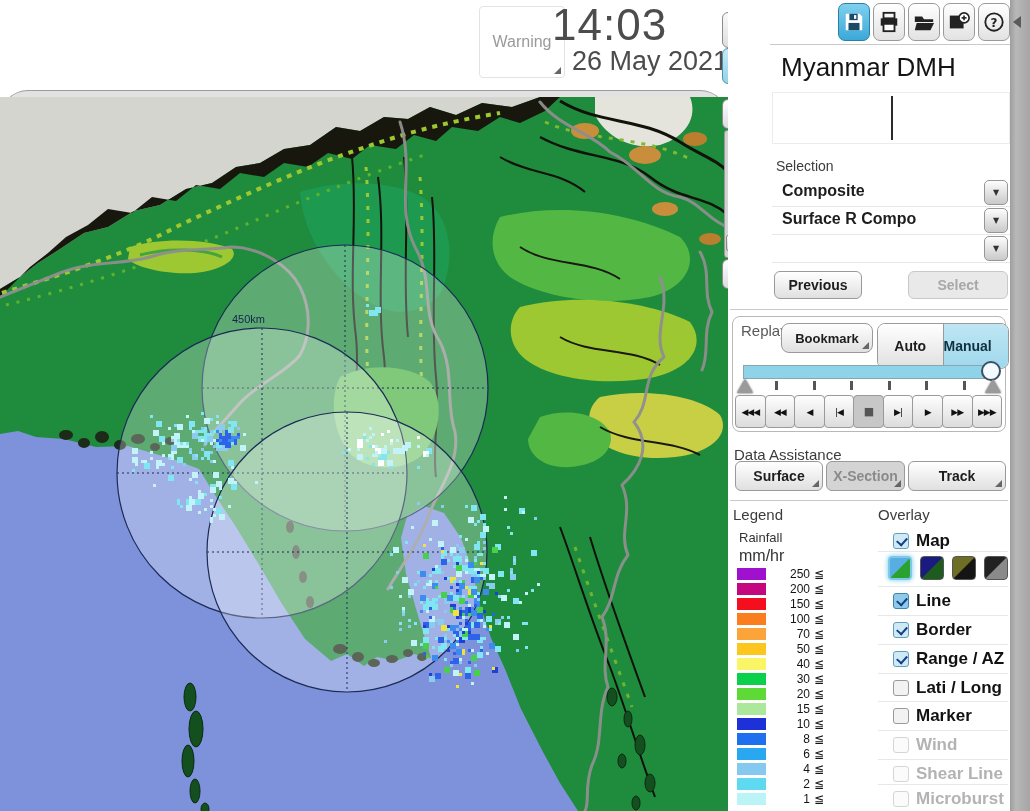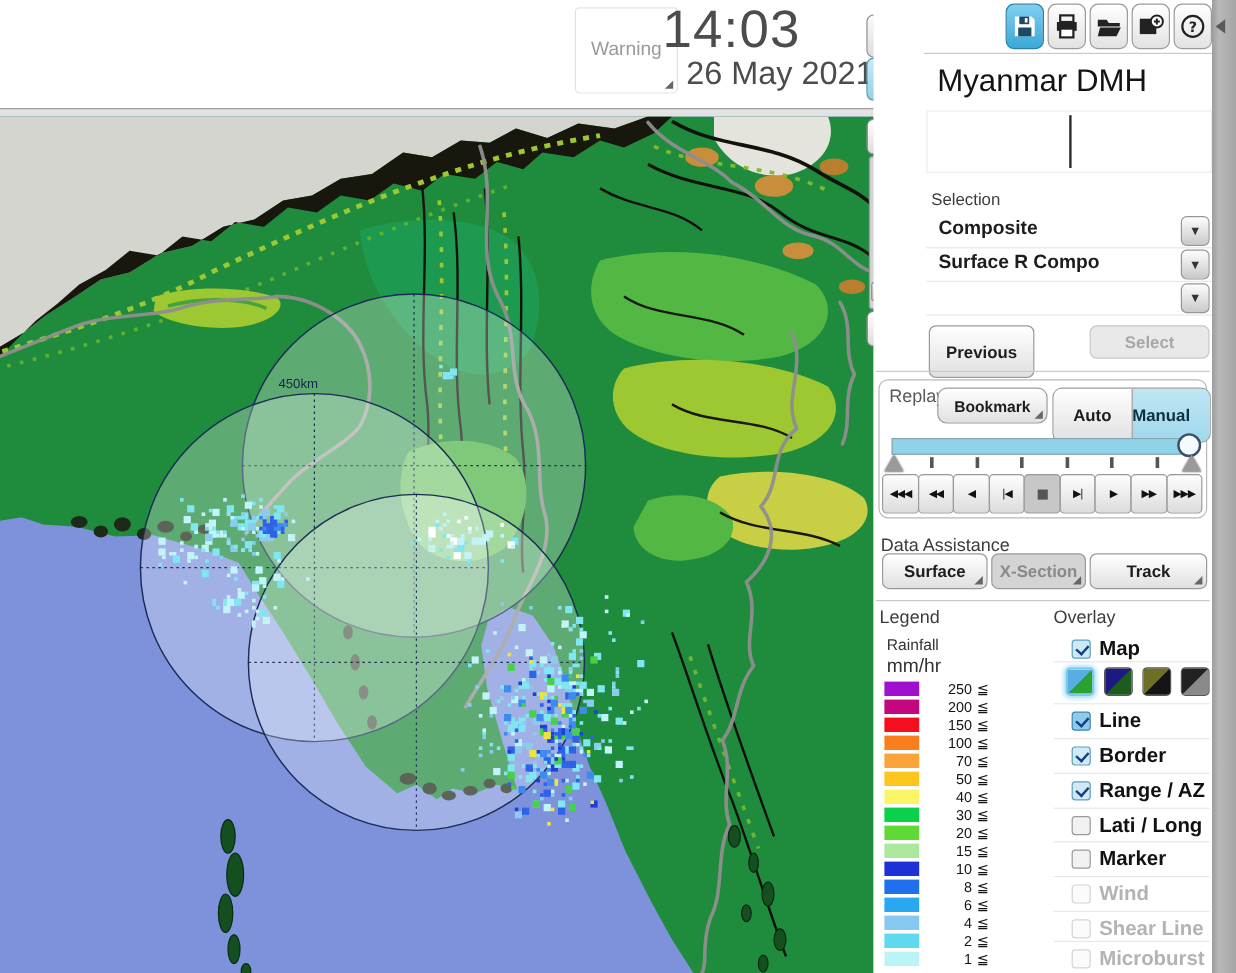--- a/index.html
+++ b/index.html
@@ -62,21 +62,21 @@
   .ov-cb.off{background:#f2f2f2;border:1px solid #9a9a9a;}
   .ov-cb.dis{background:#fbfbfb;border:1px solid #d5d5d5;}
   .ov-cb.on::after{content:"";position:absolute;left:3px;top:3px;width:8px;height:5px;
     border-left:2px solid #123f86;border-bottom:2px solid #123f86;transform:rotate(-48deg);}
   .ov-label{position:absolute;font-size:17px;font-weight:600;color:#111;}
   .ov-label.dis{color:#b3b3b3;}
   .ov-sep{position:absolute;left:150px;width:130px;height:1px;background:#e8e8e8;}
   .map-style{position:absolute;width:24px;height:24px;border-radius:4px;border:1px solid #555;box-sizing:border-box;}
   .map-style.sel{border:2px solid #7ec8e8;box-shadow:0 0 4px 1px #9ed9f0;}
   
-  .map{left:0;top:90px;width:728px;height:721px;background:#e2e2e2;border-top:1px solid #9c9c9c;box-sizing:border-box;}
+  .map{left:0;top:90px;width:728px;height:721px;background:#e2e2e2;border-top:1px solid #9c9c9c;box-sizing:border-box;border-radius:28px;}
   .zoomwidget{left:722px;top:99px;width:32px;}
   .zoom-btn{width:31px;height:30px;border:1px solid #8c8c8c;border-radius:6px;background:linear-gradient(#fff,#dcdcdc);
     display:flex;align-items:center;justify-content:center;box-sizing:border-box;}
   .zoom-slider{width:27px;height:126px;margin:1px 0 1px 2px;border:1px solid #9a9a9a;border-radius:3px;
     background:linear-gradient(90deg,#cfcfcf,#ececec 50%,#c6c6c6);position:relative;}
   .zoom-groove{position:absolute;left:12px;top:6px;width:2px;height:100px;background:#8f8f8f;}
   .zoom-handle{position:absolute;left:1px;bottom:6px;width:23px;height:14px;border:1px solid #888;
     border-radius:2px;background:linear-gradient(#fafafa,#cfcfcf);}
   .zoom-handle::after{content:"";position:absolute;left:3px;top:4px;right:3px;height:1px;background:#999;box-shadow:0 3px 0 #999;}
   
@@ -895,21 +895,21 @@
         <div class="dd-row" style="position: relative;">
           <span class="dd-text">Surface R Compo</span>
     <span class="dd-btn">▼</span>
         </div>
         <div class="dd-row" style="position: relative;">
           <span class="dd-text"></span>
     <span class="dd-btn">▼</span>
         </div>
       </div>
 
-    <div class="abs btn3d" style="left:46px;top:271px;width:88px;height:44px;">
+    <div class="abs btn3d" style="left:46px;top:271px;width:88px;height:28px;">
       <span>Previous</span>
     </div>
     <div class="abs btn3d btn-disabled" style="left:180px;top:271px;width:100px;height:28px;">
       <span>Select</span>
     </div>
 
     <div class="abs side-line" style="left:2px;top:309px;width:278px;"></div>
 
     <div class="abs group" style="left:4px;top:316px;width:272px;height:114px;">
       <div class="abs" style="left:8px;top:5px;font-size:15px;color:#5a5a5a;">Replay</div>

